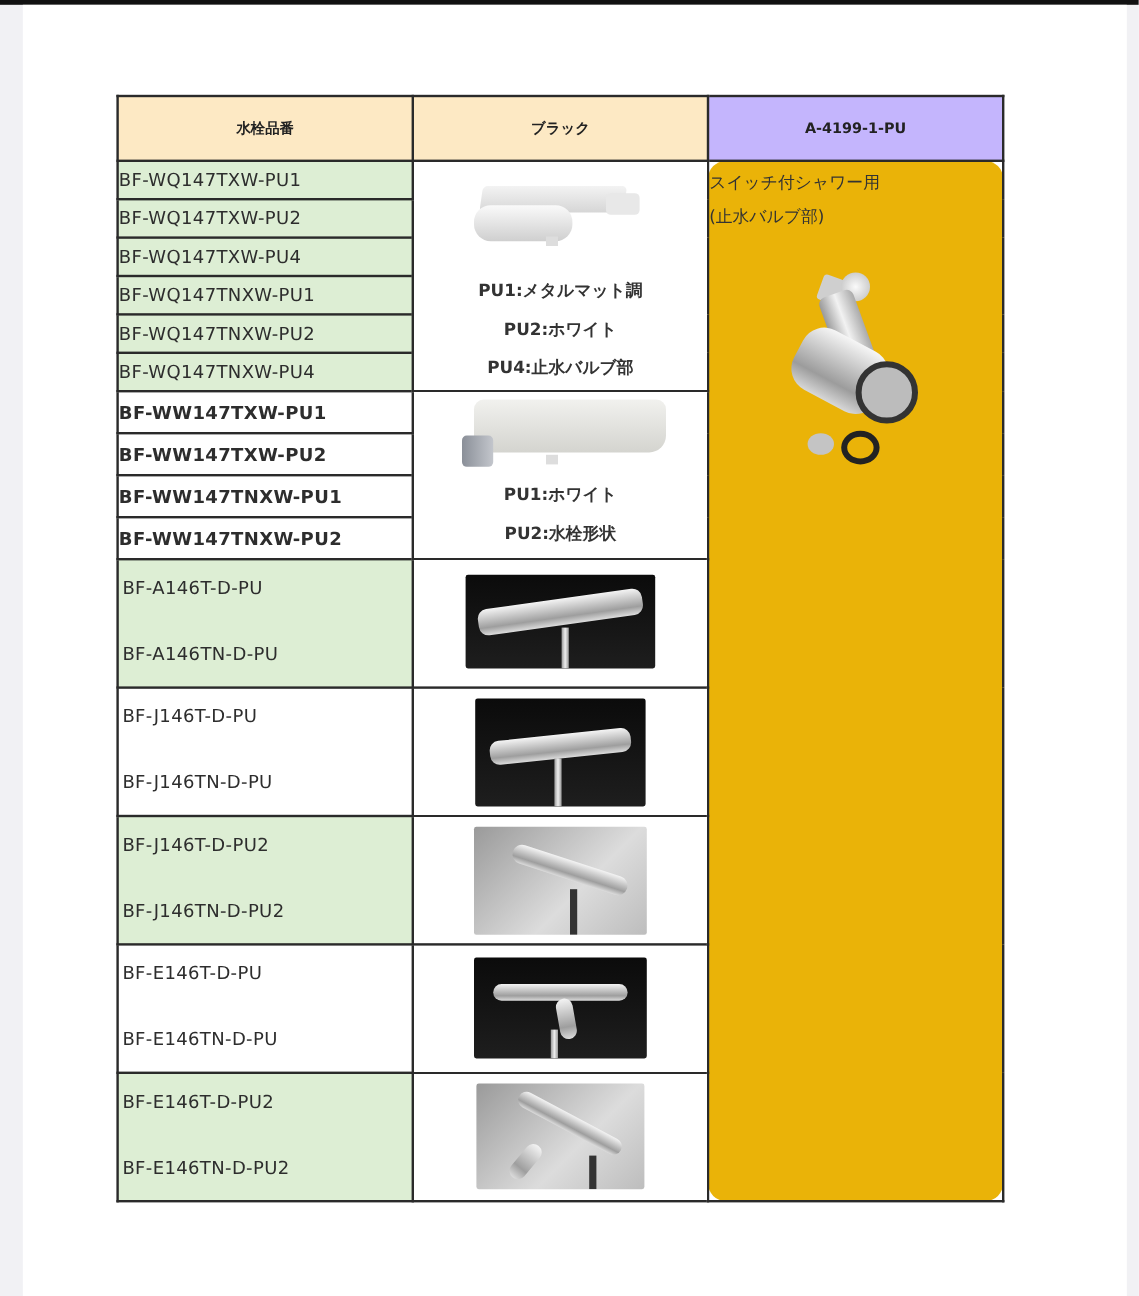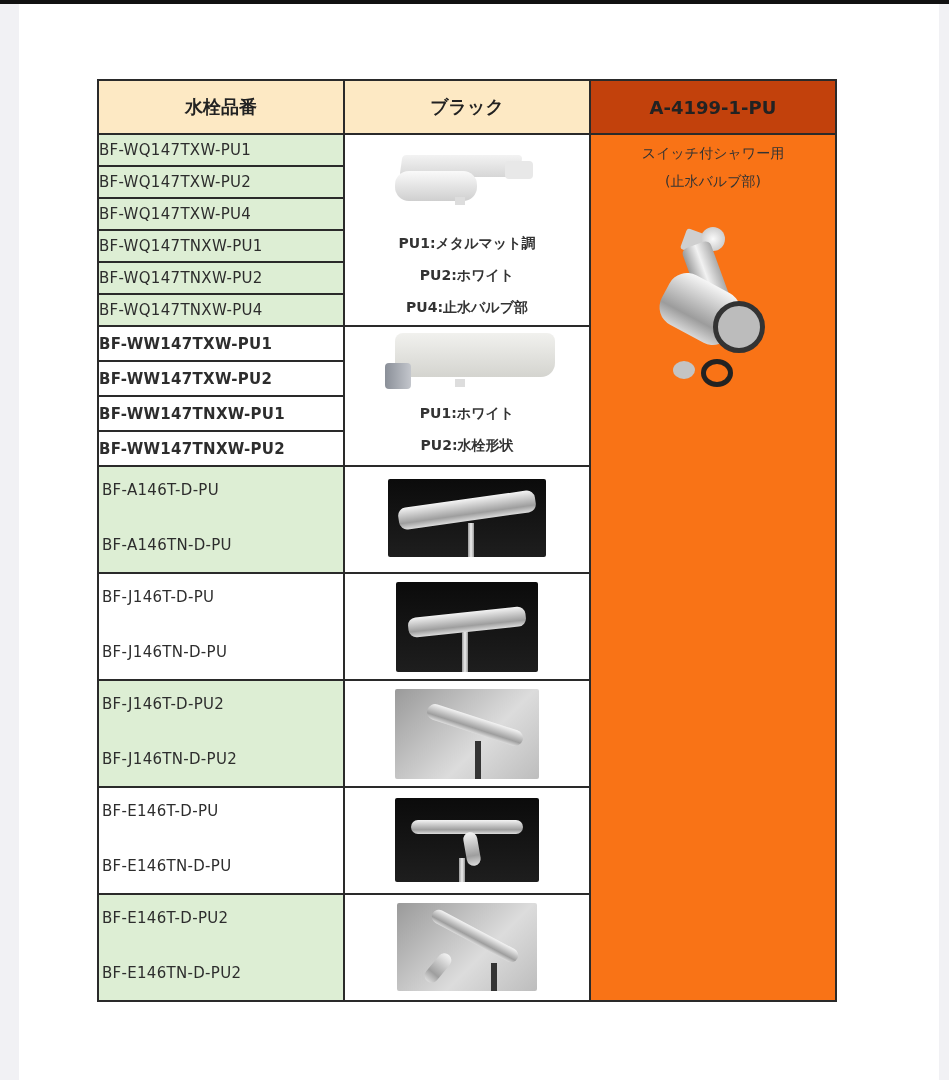--- a/index.html
+++ b/index.html
@@ -1,37 +1,37 @@
 <!DOCTYPE html>
 <html><head>
 <meta charset="utf-8">
 <style>
   html,body{margin:0;padding:0;}
   body{width:949px;height:1080px;background:#f1f1f4;position:relative;overflow:hidden;font-family:"DejaVu Sans","Liberation Sans",sans-serif;}
   .topbar{position:absolute;left:0;top:0;width:949px;height:4px;background:#111;}
   .page{position:absolute;left:19px;top:4px;width:920px;height:1076px;background:#fff;}
   table.spec{position:absolute;left:97px;top:79px;border-collapse:collapse;table-layout:fixed;}
   table.spec td, table.spec th{border:2px solid #2a2a2a;padding:0;}
-  th.h{height:52px;background:#fde9c4;font-size:18px;font-weight:bold;color:#222;text-align:center;}
-  th.h.yellow{background:#c2410c;}
+  th.h{height:52px;background:#fde9c4;font-size:12px;font-weight:bold;color:#222;text-align:center;}
+  th.h.yellow{background:#c4b5fd;}
   td.code{font-size:15px;color:#2d2d2d;padding-left:3px;white-space:nowrap;letter-spacing:0.3px;}
   td.code.g{background:#ddeed4;}
   td.code.w{background:#fff;}
   tr.r32 td.code{height:30px;}
   tr.r35 td.code{height:33px;font-weight:bold;}
   td.tall{height:105px;vertical-align:top;}
   td.tall .pair{display:flex;flex-direction:column;justify-content:space-between;height:100%;padding:14px 0 18px 3px;box-sizing:border-box;}
   td.shape{background:#fff;text-align:center;vertical-align:top;position:relative;}
   .caption{font-size:14px;color:#333;line-height:32px;font-weight:bold;}
   .img-box{margin:0 auto;border-radius:2px;position:relative;overflow:hidden;}
   .dark{background:linear-gradient(180deg,#0b0b0b,#1e1e1e);}
   .greyph{background:linear-gradient(135deg,#9a9a9a,#dcdcdc 60%,#bdbdbd);}
   .bar{position:absolute;border-radius:8px;background:linear-gradient(180deg,#f4f4f4,#9e9e9e 70%,#dcdcdc);}
   .stem{position:absolute;width:6px;background:linear-gradient(90deg,#999,#eee,#999);}
-  td.opt{background:#f97316;vertical-align:top;text-align:center;}
+  td.opt{background:#eab308;vertical-align:top;border-radius:15px;}
   .opt-text{font-size:14px;color:#333;line-height:28px;margin-top:4px;}
 </style>
 </head>
 <body>
 
 <div class="topbar"></div>
 <div class="page"></div>
 
 <table class="spec">
   <colgroup>

